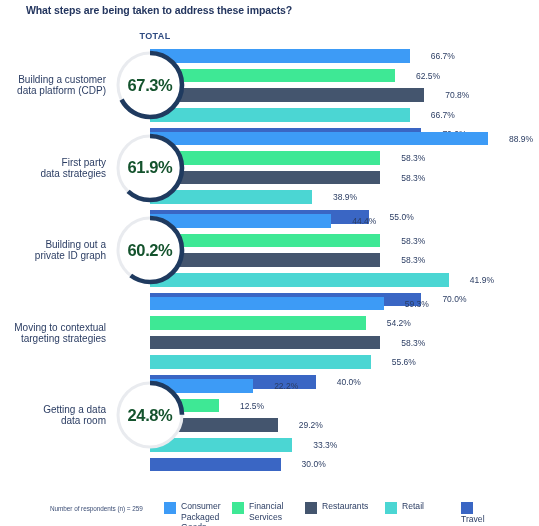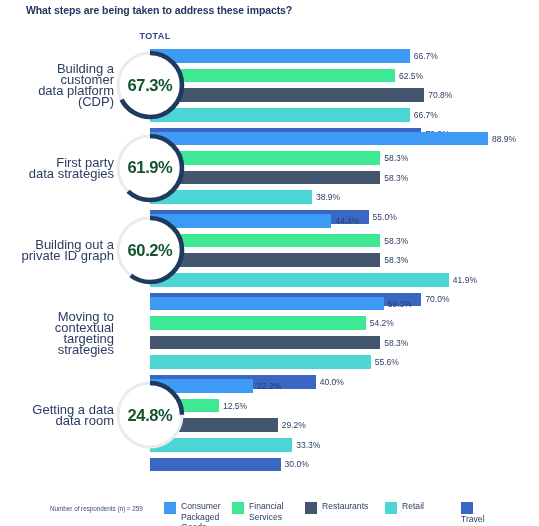--- a/index.html
+++ b/index.html
@@ -48,26 +48,26 @@
 
   .group {
     position: absolute;
     left: 0;
     width: 539px;
     height: 78px;
   }
 
   .cat-label {
     position: absolute;
-    left: 16px;
+    left: 8px;
     width: 98px;
     top: 50%;
     transform: translateY(-50%);
     text-align: right;
-    font-size: 13px;
+    font-size: 10px;
     line-height: 11px;
     color: #2b3d63;
   }
 
   .donut {
     position: absolute;
     left: 113px;
     top: 50%;
     transform: translateY(-50%);
     width: 74px;
@@ -96,20 +96,21 @@
     width: 389px;
     height: 76px;
     z-index: 1;
   }
   .bar-row {
     position: relative;
     height: 18px;
     margin-bottom: 1.6px;
     display: flex;
     align-items: center;
+    gap: 17px;
   }
   .bar {
     height: 13.6px;
     background: #3d9bf6;
   }
   .bar-value {
     font-size: 8.5px;
     color: #2b3d63;
     margin-left: 4px;
     white-space: nowrap;

